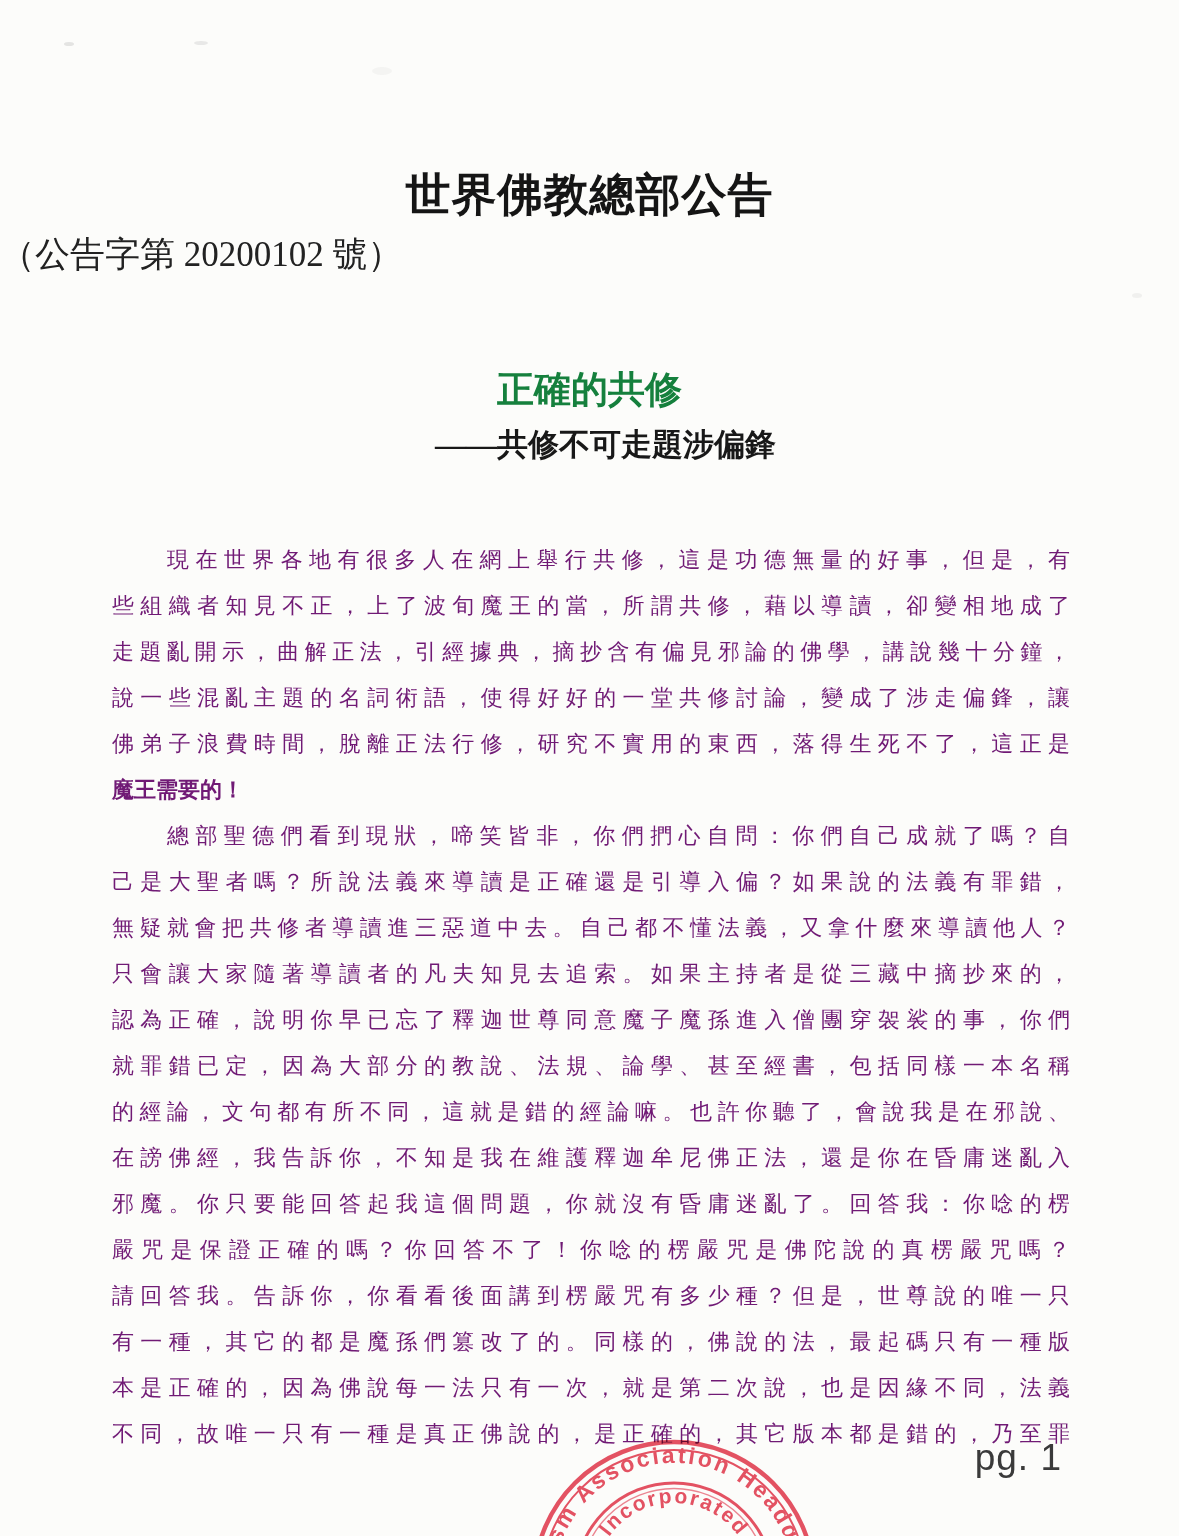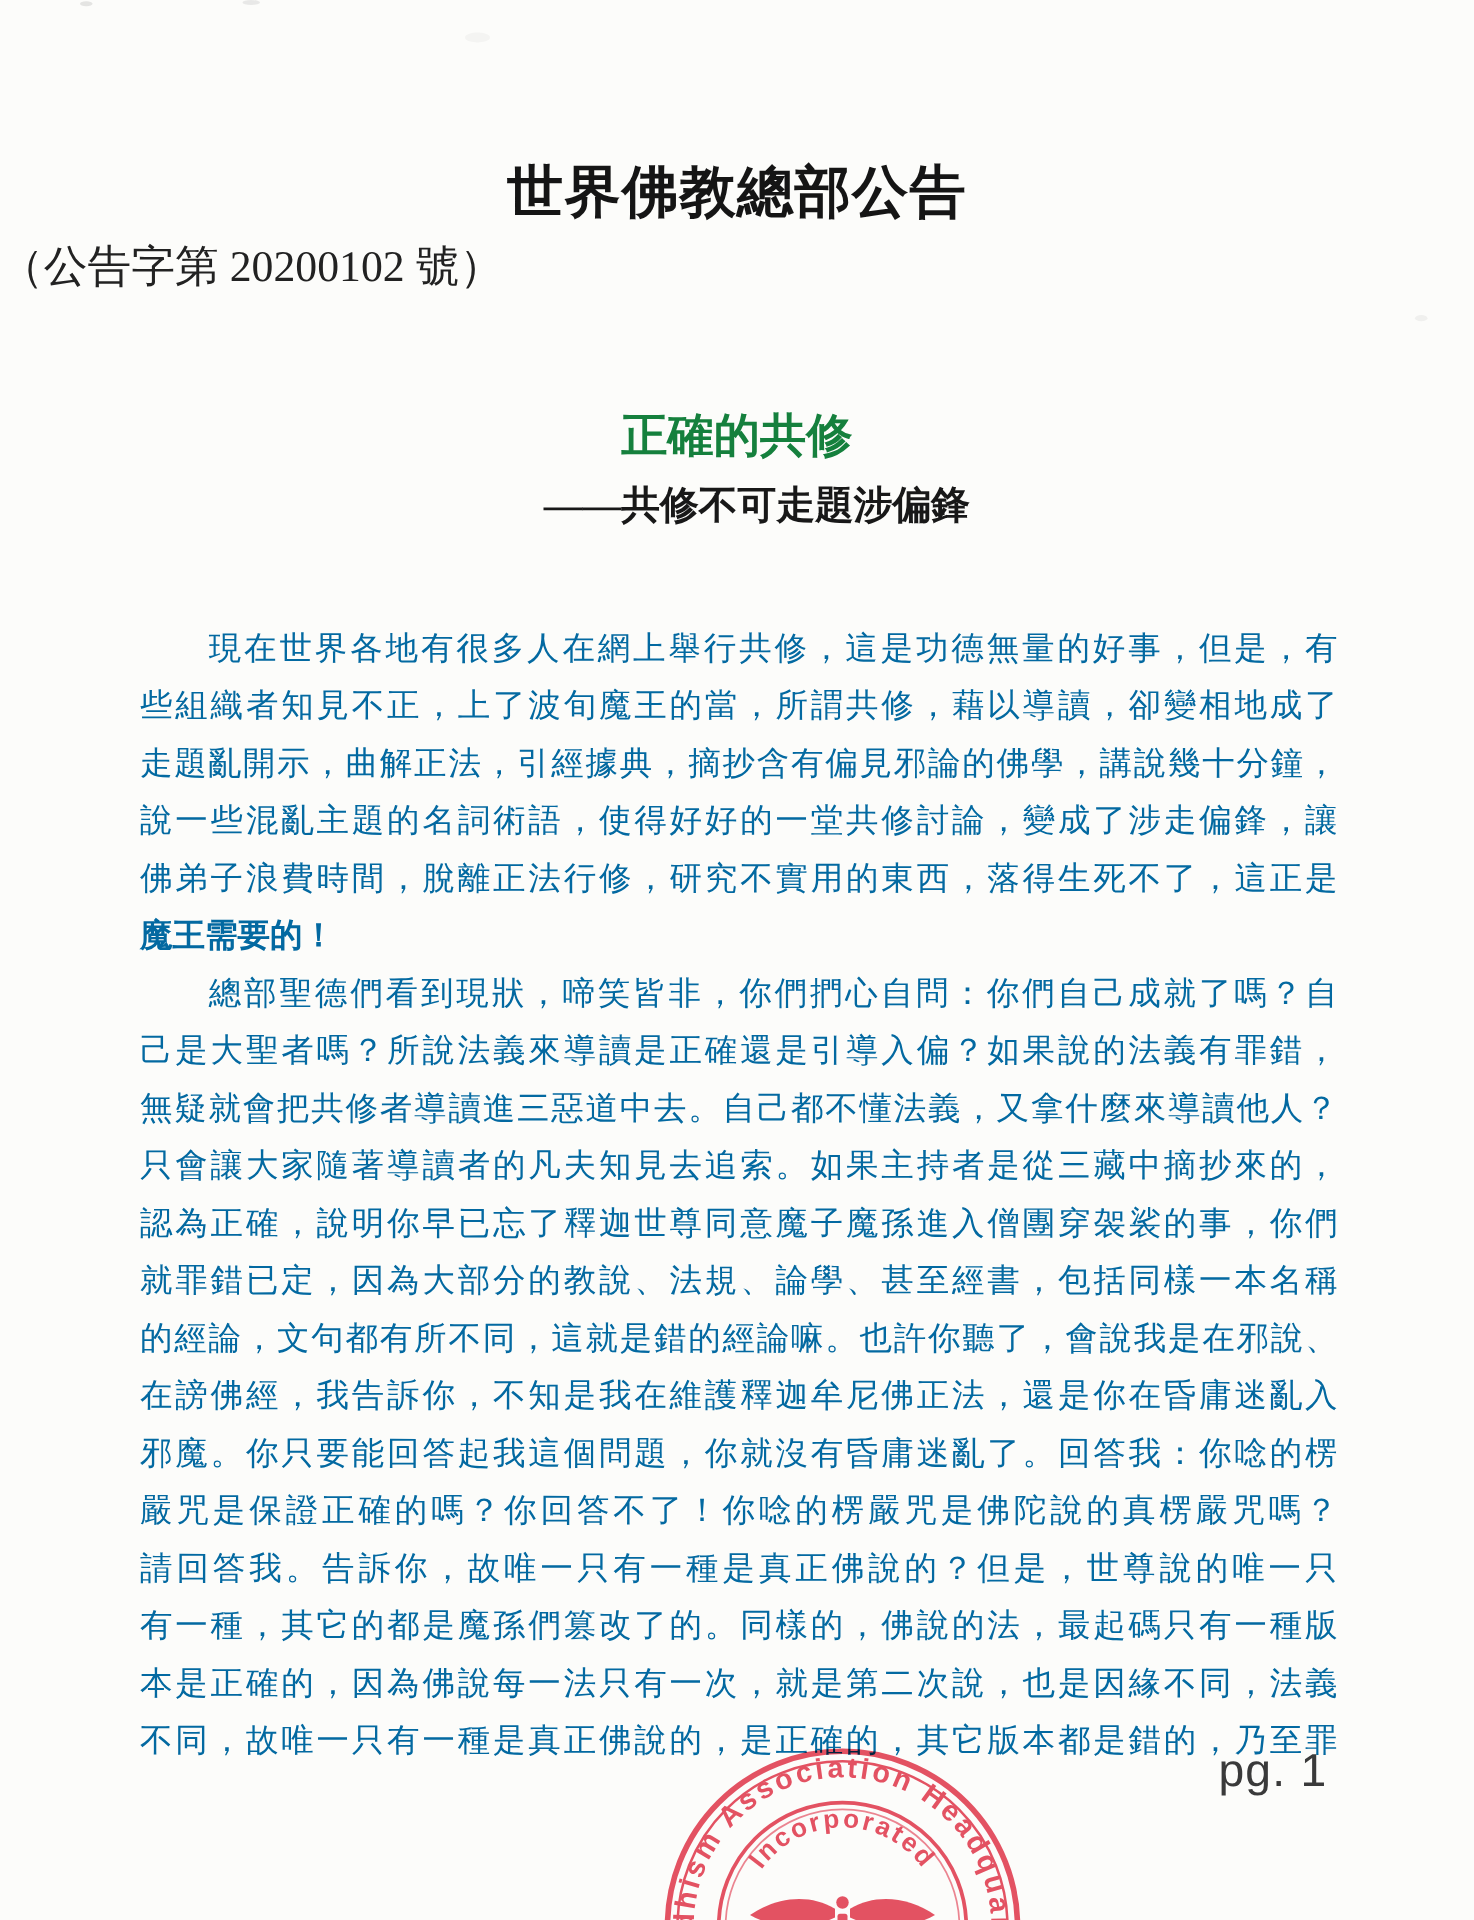--- a/index.html
+++ b/index.html
@@ -4,21 +4,21 @@
 <style>
   * { margin: 0; padding: 0; box-sizing: border-box; }
   html, body { width: 1179px; height: 1536px; }
   body {
     position: relative;
     overflow: hidden;
     background: #fcfcfa;
     font-family: "Liberation Serif", "DejaVu Serif", serif;
     color: #1f1f1f;
   }
-  .page { position: absolute; inset: 0; }
+  .page { position: absolute; inset: 0; margin-top: 41px; }
 
   .doc-title {
     position: absolute; top: 124px; left: 0; width: 100%;
     text-align: center;
     font-size: 45px; font-weight: bold; color: #151515;
     letter-spacing: 1px;
   }
   .doc-subtitle {
     position: absolute; top: 190px; left: 0; width: 100%;
     text-align: left;
@@ -32,27 +32,27 @@
   .doc-subheading {
     position: absolute; top: 383px; left: 0; width: 100%;
     text-align: center;
     font-size: 31px; font-weight: bold; color: #181818; padding-left: 32px;
   }
 
   .doc-body {
     position: absolute; top: 496px; left: 112px; width: 958px;
   }
   .line {
-    font-size: 26px;
+    font-size: 22px;
     line-height: 46px;
     height: 46px;
     white-space: nowrap;
     text-align: justify;
     text-align-last: justify;
-    color: #0369a1;
+    color: #701a75;
   }
   .line.indent { padding-left: 55px; }
   .line.short { text-align-last: auto; font-weight: bold; }
 
   .page-number {
     position: absolute; top: 1396px; right: 117px;
     font-family: "Liberation Sans", "DejaVu Sans", sans-serif;
     font-size: 37px; color: #3a3a3a;
     letter-spacing: 1px;
   }
@@ -101,21 +101,21 @@
       <div class="line indent">總部聖德們看到現狀，啼笑皆非，你們捫心自問：你們自己成就了嗎？自</div>
       <div class="line">己是大聖者嗎？所說法義來導讀是正確還是引導入偏？如果說的法義有罪錯，</div>
       <div class="line">無疑就會把共修者導讀進三惡道中去。自己都不懂法義，又拿什麼來導讀他人？</div>
       <div class="line">只會讓大家隨著導讀者的凡夫知見去追索。如果主持者是從三藏中摘抄來的，</div>
       <div class="line">認為正確，說明你早已忘了釋迦世尊同意魔子魔孫進入僧團穿袈裟的事，你們</div>
       <div class="line">就罪錯已定，因為大部分的教說、法規、論學、甚至經書，包括同樣一本名稱</div>
       <div class="line">的經論，文句都有所不同，這就是錯的經論嘛。也許你聽了，會說我是在邪說、</div>
       <div class="line">在謗佛經，我告訴你，不知是我在維護釋迦牟尼佛正法，還是你在昏庸迷亂入</div>
       <div class="line">邪魔。你只要能回答起我這個問題，你就沒有昏庸迷亂了。回答我：你唸的楞</div>
       <div class="line">嚴咒是保證正確的嗎？你回答不了！你唸的楞嚴咒是佛陀說的真楞嚴咒嗎？</div>
-      <div class="line">請回答我。告訴你，故唯一只有一種是真正佛說的？但是，世尊說的唯一只</div>
+      <div class="line">請回答我。告訴你，你看看後面講到楞嚴咒有多少種？但是，世尊說的唯一只</div>
       <div class="line">有一種，其它的都是魔孫們篡改了的。同樣的，佛說的法，最起碼只有一種版</div>
       <div class="line">本是正確的，因為佛說每一法只有一次，就是第二次說，也是因緣不同，法義</div>
       <div class="line">不同，故唯一只有一種是真正佛說的，是正確的，其它版本都是錯的，乃至罪</div>
     </div>
 
   <div class="page-number">pg. 1</div>
 
   <svg class="stamp" viewBox="0 0 300 300" width="300" height="300">
     <defs>
       <path id="arc-outer" d="M 47 209.5 A 119 119 0 1 1 253 209.5" fill="none"></path>

